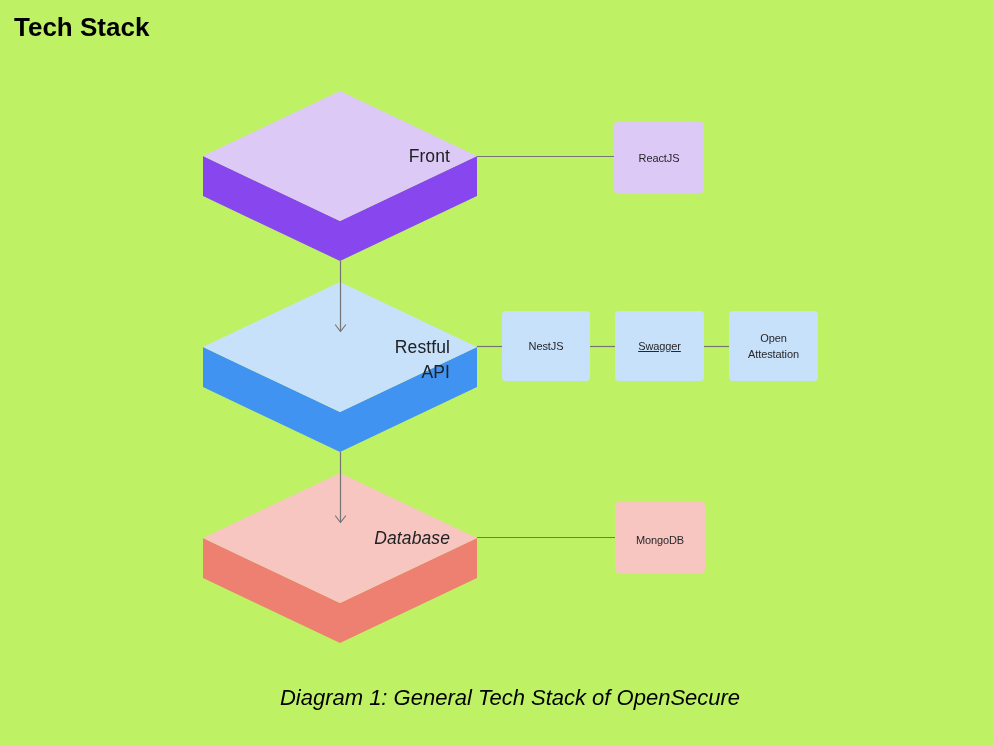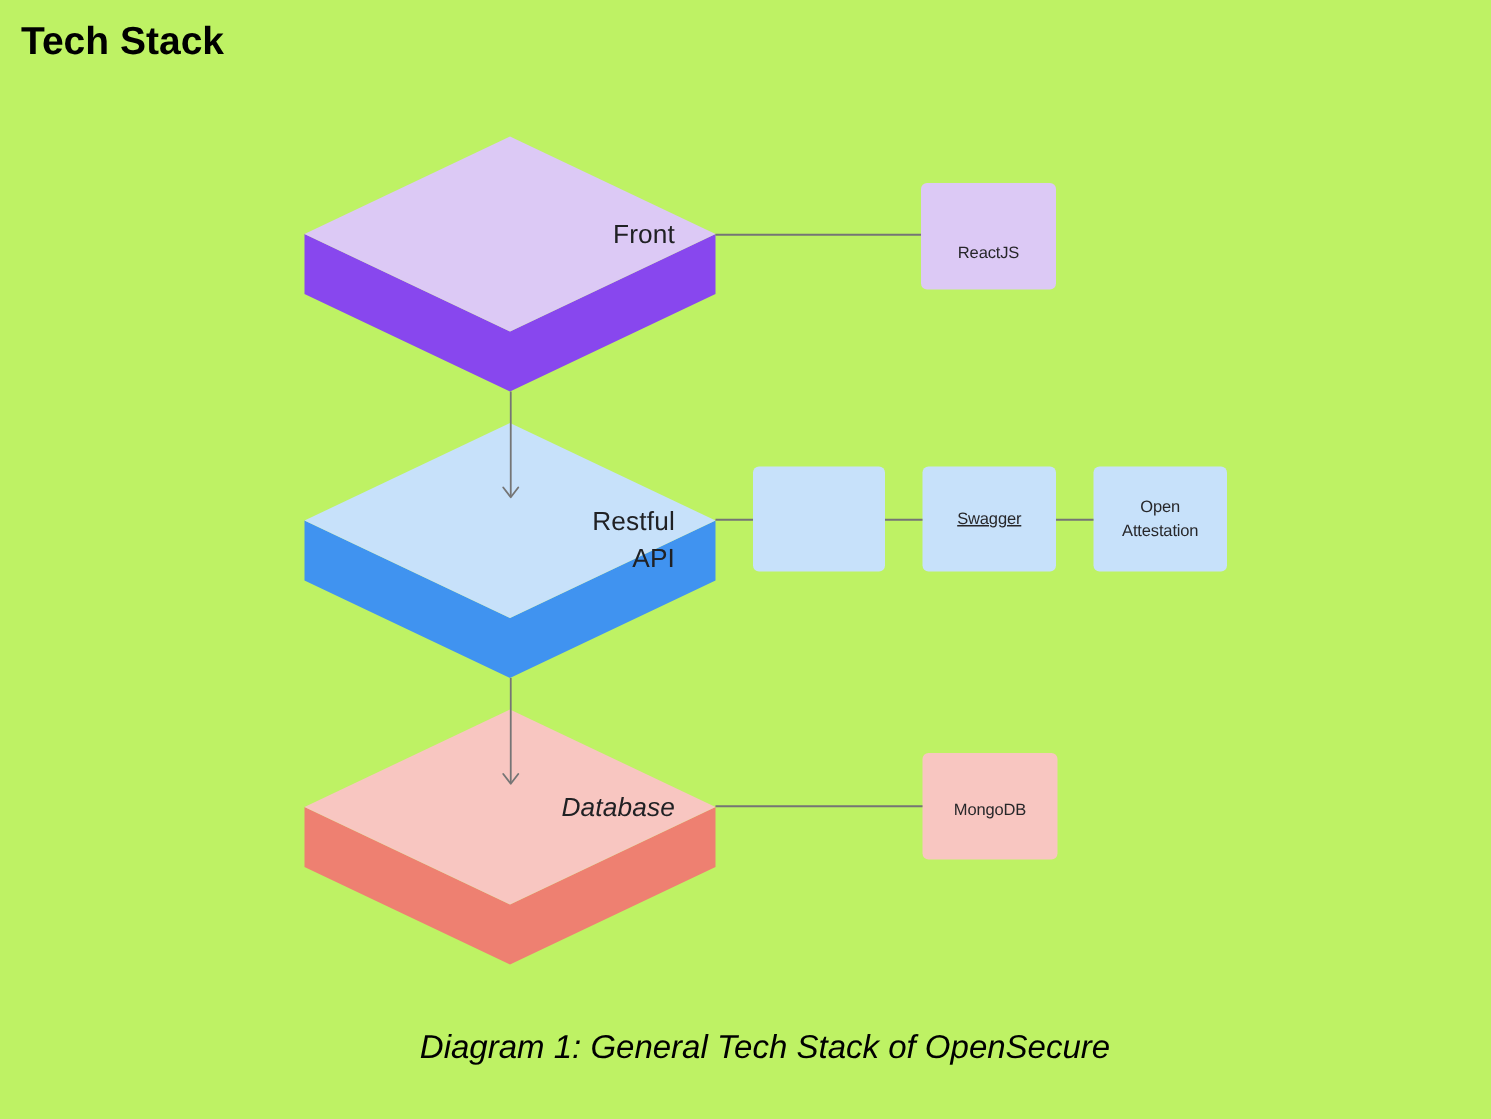--- a/index.html
+++ b/index.html
@@ -120,24 +120,27 @@
 
   <div class="node-label" style="left:230px; top:334.5px;">
     <div>Restful</div>
     <div>API</div>
   </div>
 
   <div class="node-label" style="left:230px; top:525.5px;font-style:italic;">
     <div>Database</div>
   </div>
 
-  <div class="box-label" style="left:614px; top:122px; width:90px; height:71px;margin-top:11px;">
+  <div class="box-label" style="left:614px; top:122px; width:90px; height:71px;">
     <div>ReactJS</div>
   </div>
 
+  <div class="box-label" style="left:502px; top:311px; width:88px; height:70px;">
+    <div>NestJS</div>
+  </div>
 
   <div class="box-label" style="left:615px; top:311px; width:89px; height:70px;text-decoration:underline;">
     <div>Swagger</div>
   </div>
 
   <div class="box-label" style="left:729px; top:311px; width:89px; height:70px;">
     <div>Open</div>
     <div>Attestation</div>
   </div>
 

